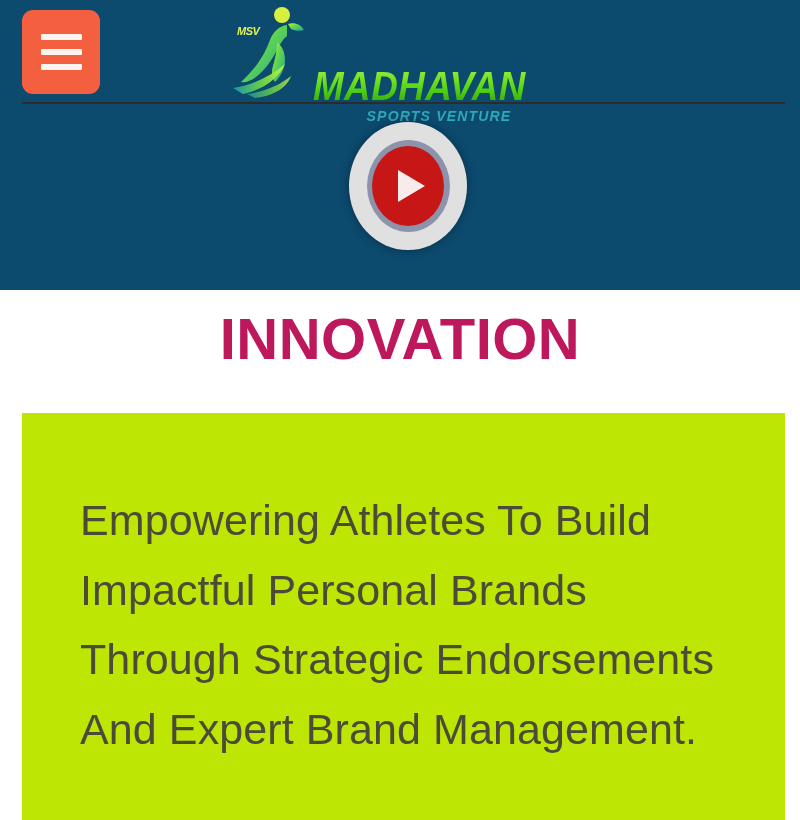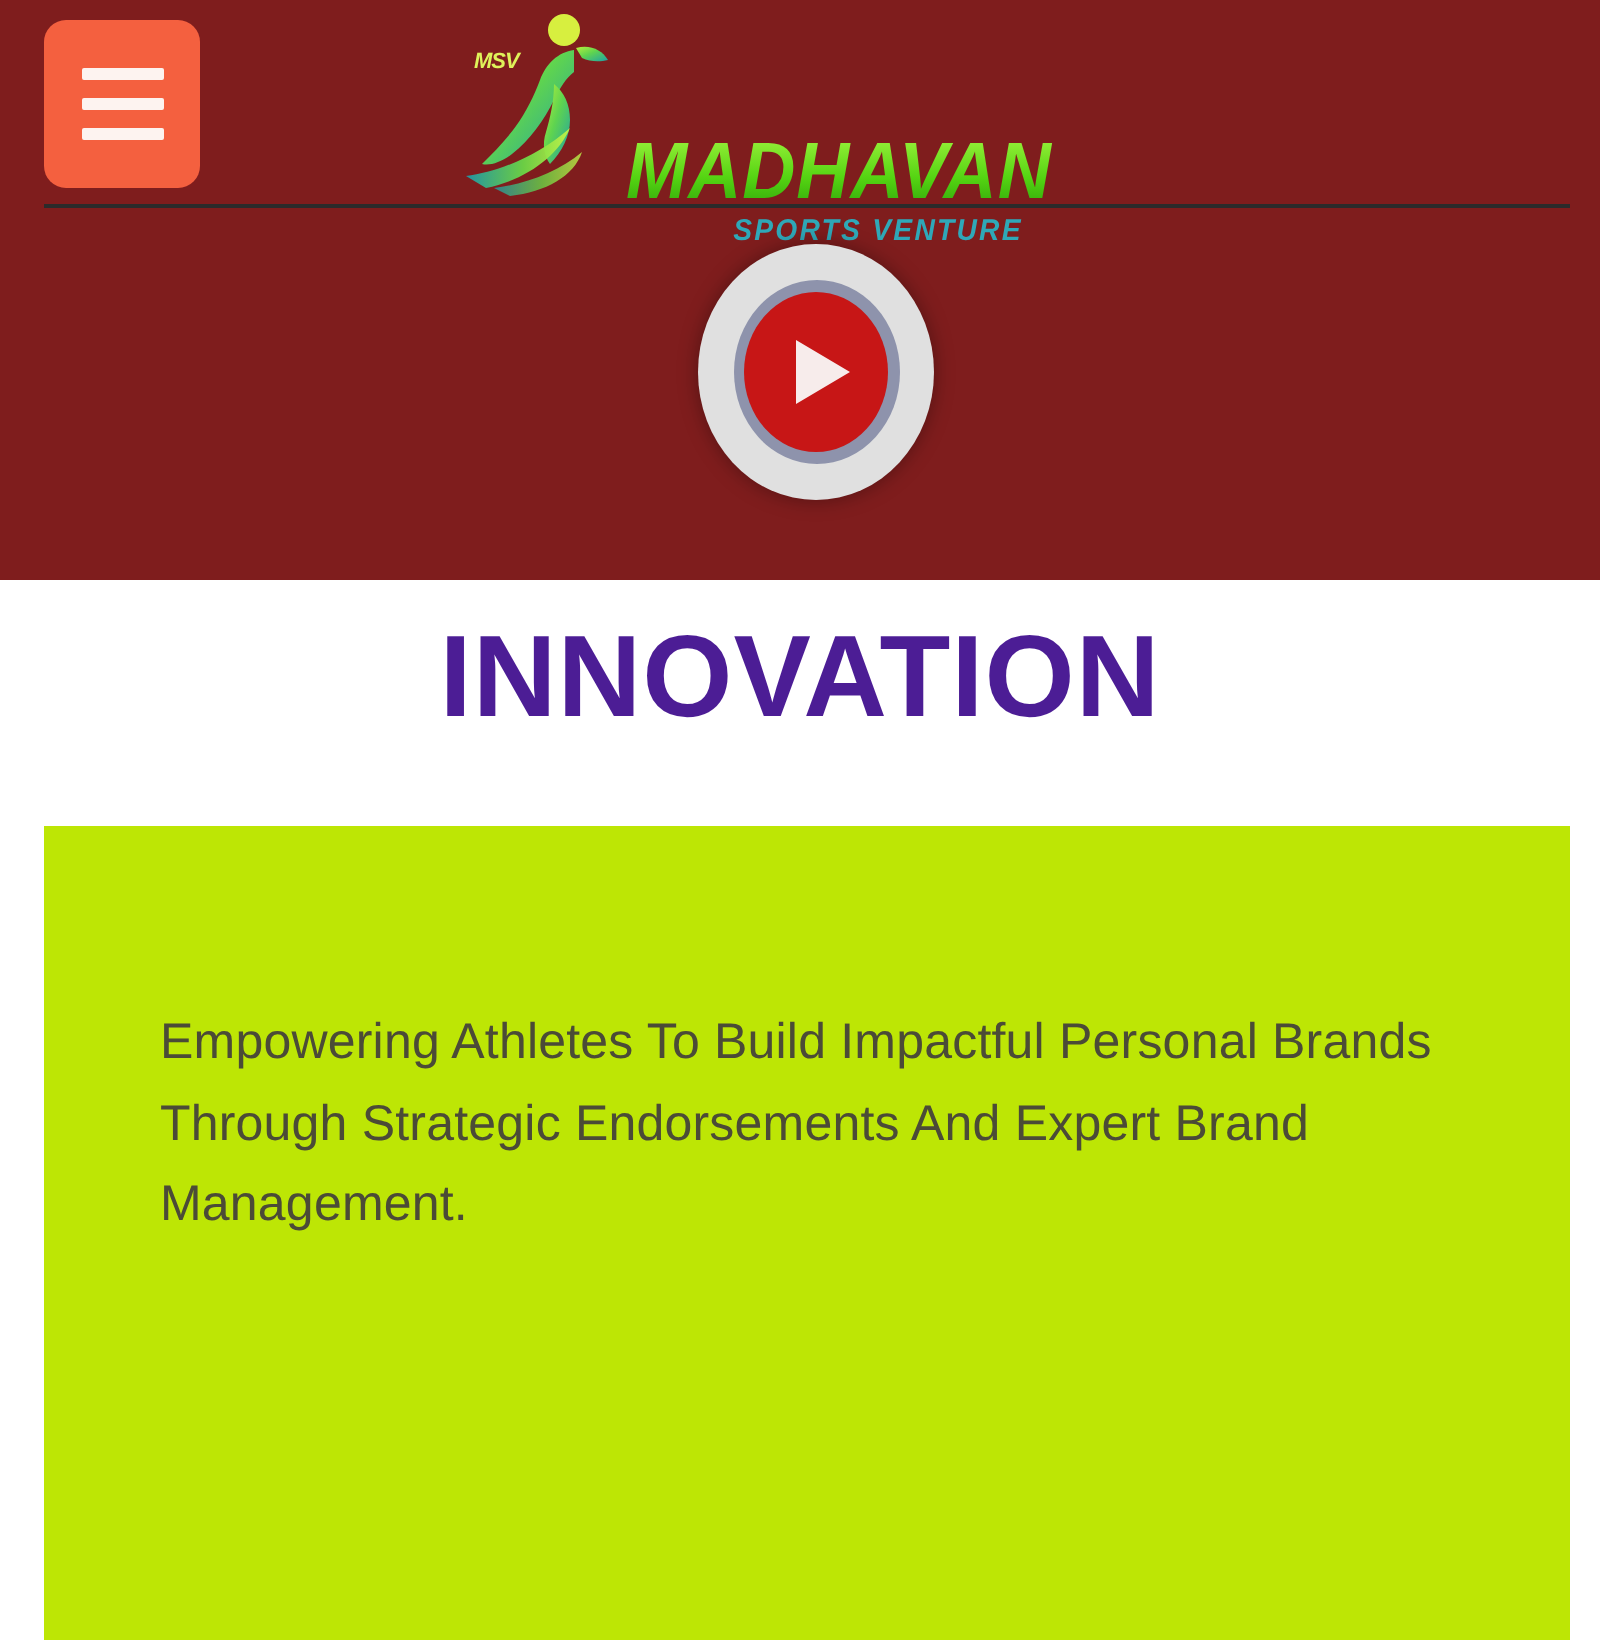--- a/index.html
+++ b/index.html
@@ -16,21 +16,21 @@
     position:relative;
     width:800px; height:820px;
     background:#ffffff;
   }
 
   
   .hero {
     position:absolute;
     left:0; top:0;
     width:800px; height:290px;
-    background:#7f1d1d;
+    background:#0c4a6e;
     overflow:hidden;
   }
 
   
   .header-bar {
     position:absolute;
     left:0; top:0;
     width:800px; height:103px;
   }
 
@@ -173,37 +173,37 @@
   }
 
   .section-heading {
     position:absolute;
     left:0; top:20px;
     width:800px;
     text-align:center;
     font-size:58px;
     font-weight:bold;
     letter-spacing:0.5px;
-    color:#4c1d95;
+    color:#be185d;
     line-height:1;
   }
 
   
   .green-panel {
     position:absolute;
     left:22px; top:123px;
     width:763px; height:407px;
     background:#bde605;
   }
 
   .green-panel-text {
     position:absolute;
-    left:58px; top:88px;
+    left:58px; top:73px;
     width:640px;
-    font-size:25px;
+    font-size:43px;
     font-weight:normal;
     line-height:1.62;
     color:#4b4b37;
     letter-spacing:0.1px;
   }
 </style>
 </head>
 <body>
 
 <div class="page">

